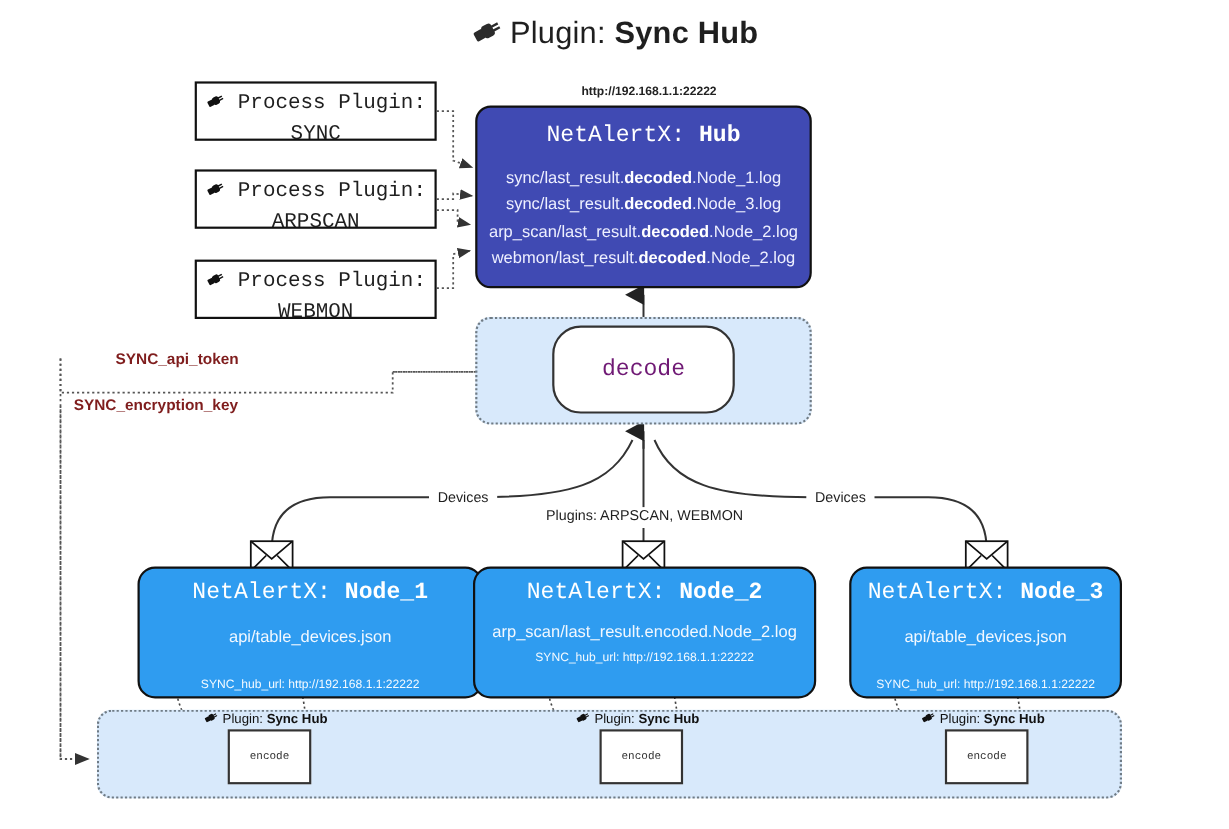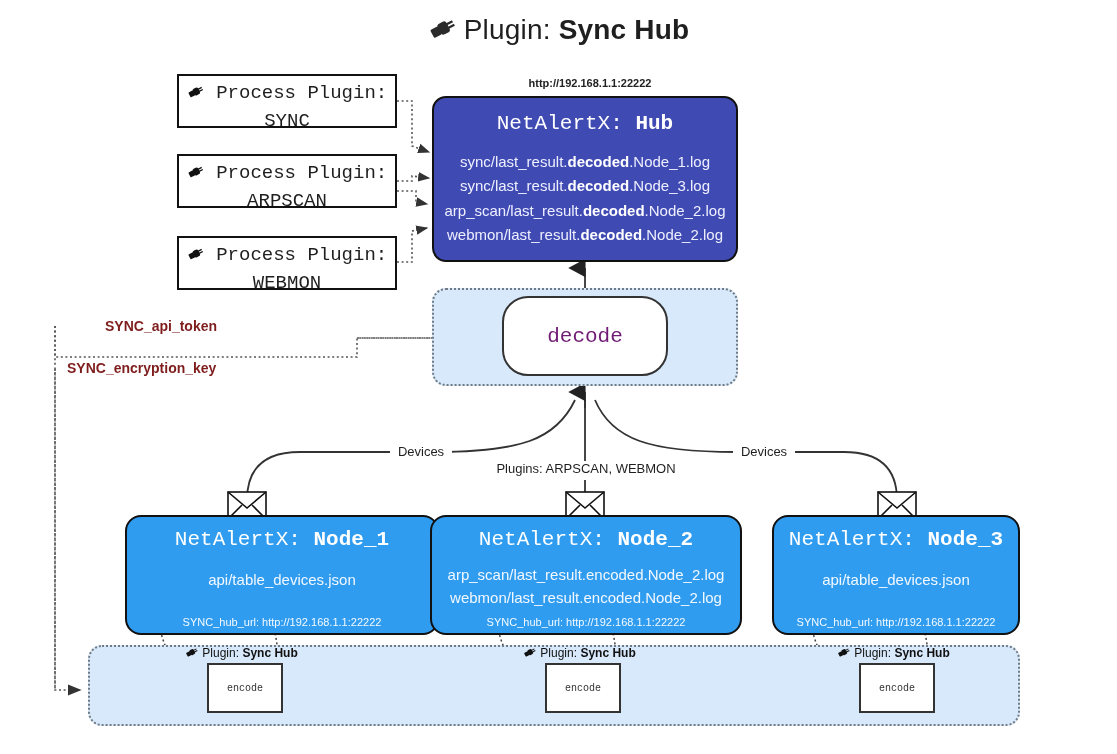--- a/index.html
+++ b/index.html
@@ -269,21 +269,20 @@
     <div class="nline" style="margin-top:17px;">api/table_devices.json</div>
     <div class="nfoot" style="margin-top:25px;">SYNC_hub_url: http://192.168.1.1:22222</div>
   </div>
 
   <div class="abs node" style="left:430px;top:515px;width:312px;height:120px;">
     <div class="ntitle">
       <span>NetAlertX:</span>
       <b>Node_2</b>
     </div>
     <div class="nline" style="margin-top:12px;">arp_scan/last_result.encoded.Node_2.log</div>
-    <div class="nline">webmon/last_result.encoded.Node_2.log</div>
     <div class="nfoot" style="margin-top:6px;">SYNC_hub_url: http://192.168.1.1:22222</div>
   </div>
 
   <div class="abs node" style="left:772px;top:515px;width:248px;height:120px;">
     <div class="ntitle">
       <span>NetAlertX:</span>
       <b>Node_3</b>
     </div>
     <div class="nline" style="margin-top:17px;">api/table_devices.json</div>
     <div class="nfoot" style="margin-top:25px;">SYNC_hub_url: http://192.168.1.1:22222</div>

